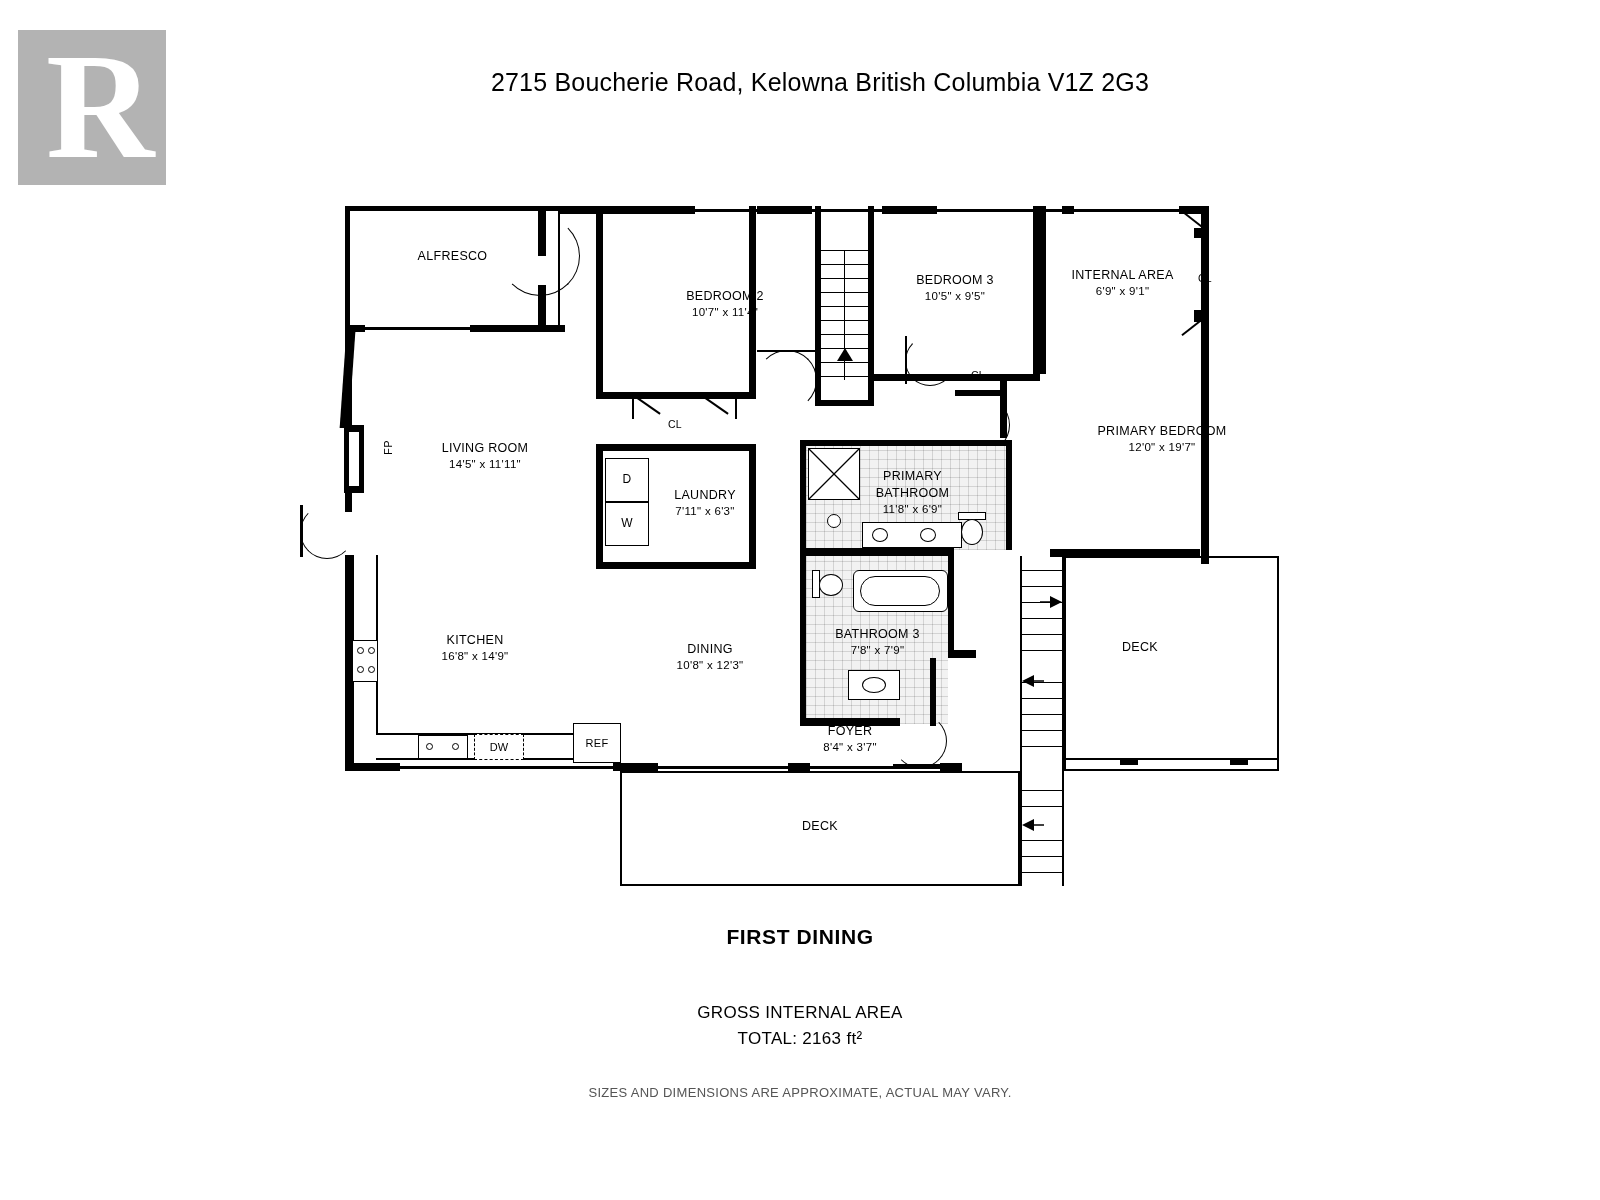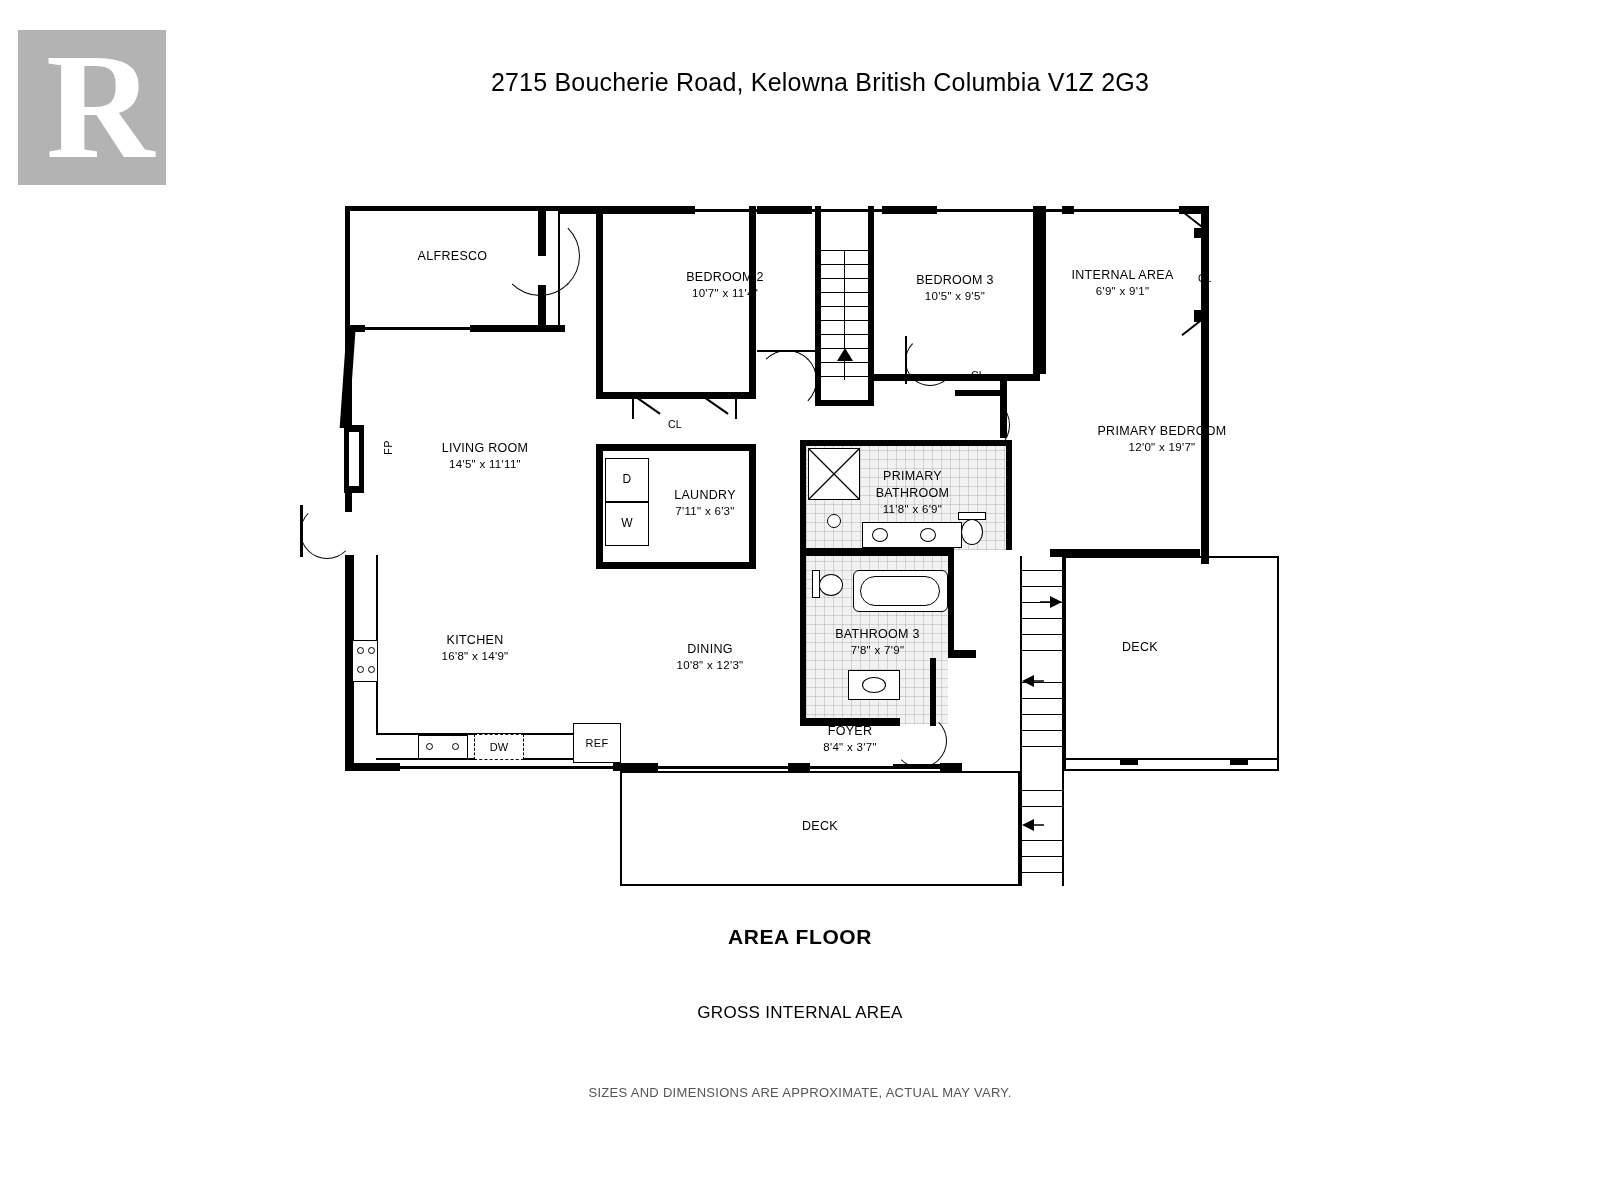--- a/index.html
+++ b/index.html
@@ -308,21 +308,21 @@
     <span>DW</span>
   </div>
 
   <div class="boxlabel" style="left:573px;top:723px;width:48px;height:40px;line-height:38px;">
     <span>REF</span>
   </div>
 
   <div class="wall" style="left:596px;top:206px;width:7px;height:190px;"></div>
   <div class="wall" style="left:596px;top:392px;width:160px;height:7px;"></div>
   <div class="wall" style="left:749px;top:206px;width:7px;height:190px;"></div>
-  <div class="label" style="left:640px;top:269px;width:170px;">
+  <div class="label" style="left:640px;top:288px;width:170px;">
     <span class="name">BEDROOM 2</span>
     <span class="dim">10'7" x 11'4"</span>
   </div>
 
   <div class="wall" style="left:596px;top:444px;width:160px;height:7px;"></div>
   <div class="thinline" style="left:632px;top:393px;width:2px;height:26px;"></div>
   <div class="thinline" style="left:632px;top:393px;width:35px;height:2px;transform:rotate(35deg);transform-origin:left top;"></div>
   <div class="thinline" style="left:700px;top:393px;width:35px;height:2px;transform:rotate(35deg);transform-origin:left top;"></div>
   <div class="thinline" style="left:735px;top:393px;width:2px;height:26px;"></div>
   <div class="mini" style="left:650px;top:418px;width:50px;">CL</div>
@@ -484,19 +484,20 @@
       <line x1="10" y1="7" x2="22" y2="7" stroke="#000" stroke-width="1.5"></line>
     </svg>
 
   <div class="outline" style="left:620px;top:771px;width:400px;height:115px;"></div>
   <div class="label" style="left:775px;top:818px;width:90px;">
     <span class="name">DECK</span>
   </div>
 
 </div>
 
-<div id="floor-caption">AREA FLOOR</div>
+<div id="floor-caption">FIRST DINING</div>
 
 <div id="area-block">
   <div>GROSS INTERNAL AREA</div>
+  <div>TOTAL:  2163 ft²</div>
 </div>
 
 <div id="disclaimer">SIZES AND DIMENSIONS ARE APPROXIMATE, ACTUAL MAY VARY.</div>
 
 </body></html>

